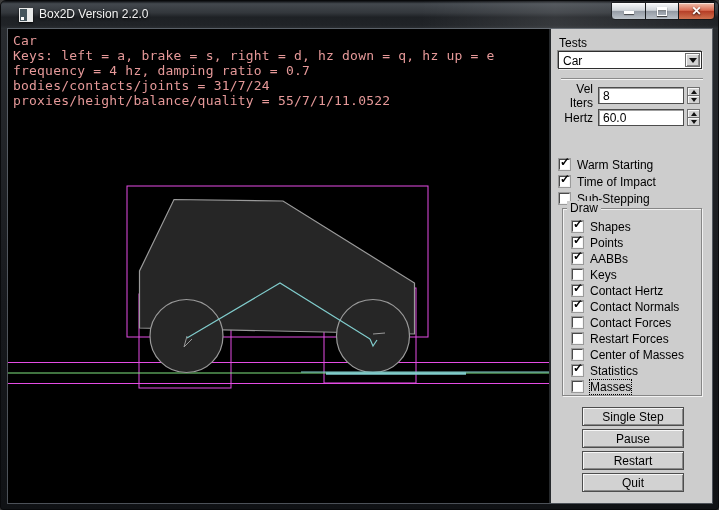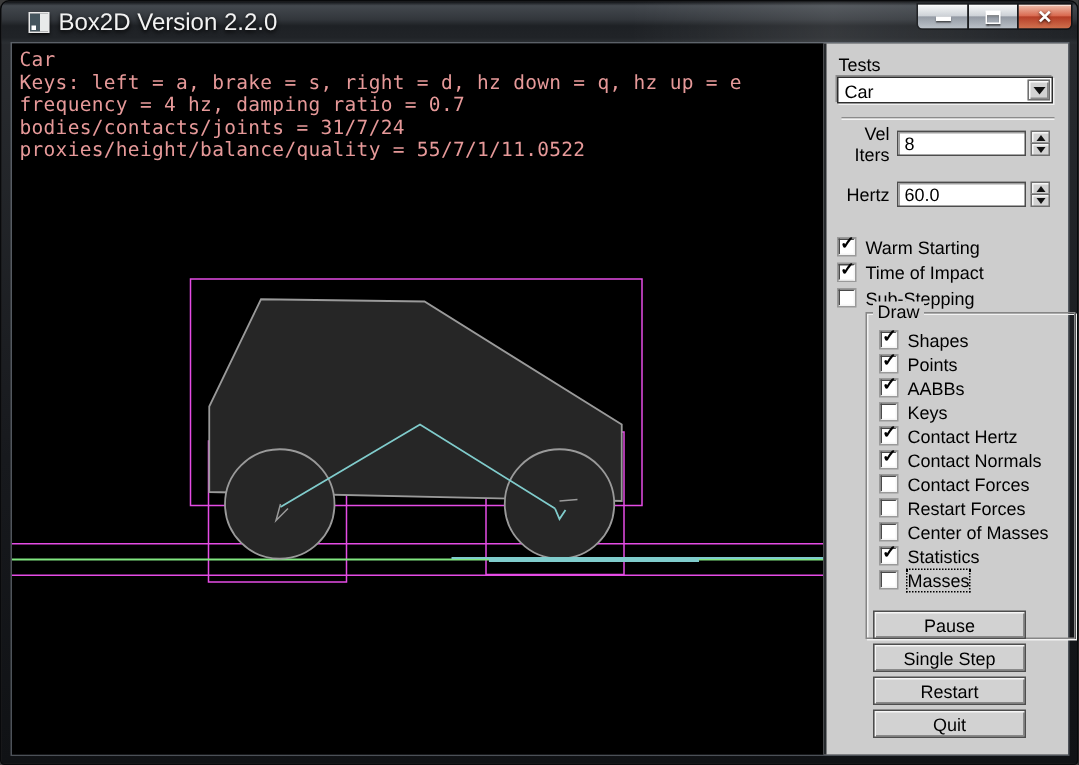--- a/index.html
+++ b/index.html
@@ -26,21 +26,21 @@
     pointer-events:none;
   }
   .app-icon {
     position:absolute; left:18px; top:7px; width:14px; height:14px;
     border:1px solid #e9e9e9; background: linear-gradient(90deg,#45555d 0 7px,#e8eaea 7px);
     box-shadow: 0 1px 2px rgba(0,0,0,.8);
   }
   .app-icon i { position:absolute; left:1px; bottom:1px; width:3px; height:3px; background:#fff; }
   .window-title {
     position:absolute; left:38px; top:6px;
-    font-size:16px; color:#f2f2f2; text-shadow:0 1px 3px #000;
+    font-size:12px; color:#f2f2f2; text-shadow:0 1px 3px #000;
     white-space:nowrap;
   }
   .caption-buttons { position:absolute; right:5px; top:1px; display:flex; }
   .cap-btn {
     position:relative; height:18px; border:1px solid #101215; margin-left:-1px;
     box-shadow: inset 0 1px 0 rgba(255,255,255,.55);
     display:flex; align-items:center; justify-content:center;
   }
   .cap-btn.min, .cap-btn.max {
     width:35px;
@@ -103,21 +103,21 @@
   .tri-dn { width:0; height:0; border-left:4px solid transparent; border-right:4px solid transparent; border-top:5px solid #111; }
   .tri-up-s { width:0; height:0; border-left:3px solid transparent; border-right:3px solid transparent; border-bottom:4px solid #111; }
   .tri-dn-s { width:0; height:0; border-left:3px solid transparent; border-right:3px solid transparent; border-top:4px solid #111; }
 
   .divider {
     position:absolute; left:10px; top:49px; width:142px; height:2px;
     border-top:1px solid #8b8b8b; border-bottom:1px solid #f4f4f4;
   }
 
   .stepper-rows { position:absolute; left:0; top:58px; width:163px; }
-  .srow { display:flex; align-items:center; height:17px; margin-bottom:17px; }
+  .srow { display:flex; align-items:center; height:17px; margin-bottom:5px; }
   .slabel { width:42px; text-align:right; margin-right:5px; }
   .sfield {
     width:86px; height:17px; background:#fff; border:1px solid #4c4c4c;
     box-shadow: inset 1px 1px 0 #9f9f9f;
     padding:1px 0 0 4px; overflow:hidden;
   }
   .spinner { width:13px; height:17px; margin-left:3px; display:flex; flex-direction:column; }
   .spin-half {
     flex:1; background:#d2d2d2; border:1px solid #6f6f6f;
     box-shadow: inset 1px 1px 0 #f7f7f7;
@@ -135,24 +135,23 @@
   .cbbox .check {
     position:absolute; left:0px; top:-4px;
     font-size:12px; font-weight:bold; color:#000; line-height:1;
   }
   .cblabel { margin-left:7px; white-space:nowrap; }
   .cblabel.focused { outline:1px dotted #000; }
 
   .main-checkboxes { position:absolute; left:8px; top:130px; }
 
   .draw-group {
-    position:absolute; left:11px; top:179px; width:140px; height:218px;
+    position:absolute; left:11px; top:179px; width:140px; height:188px;
     border:1px solid #868686;
     box-shadow: 1px 1px 0 #f2f2f2, inset 1px 1px 0 #f2f2f2;
-    margin-left: 15px;
   }
   .draw-legend {
     position:absolute; left:4px; top:-8px; padding:0 3px;
     background: var(--panel-bg);
   }
   .draw-items { position:absolute; left:9px; top:12px; }
   .draw-items .cb { margin-bottom:5px; }
 
   .action-buttons { position:absolute; left:31px; top:378px; width:102px; }
   .abtn {
@@ -331,21 +330,21 @@
               <span class="cblabel">Statistics</span>
             </div>
             <div class="cb">
               <span class="cbbox"></span>
               <span class="cblabel focused">Masses</span>
             </div>
           </div>
       </div>
 
       <div class="action-buttons" id="action-buttons">
+          <button class="abtn">Single Step</button>
           <button class="abtn">Pause</button>
-          <button class="abtn">Single Step</button>
           <button class="abtn">Restart</button>
           <button class="abtn">Quit</button>
         </div>
     </div>
 
   </div>
 </div>
 
 </body></html>

